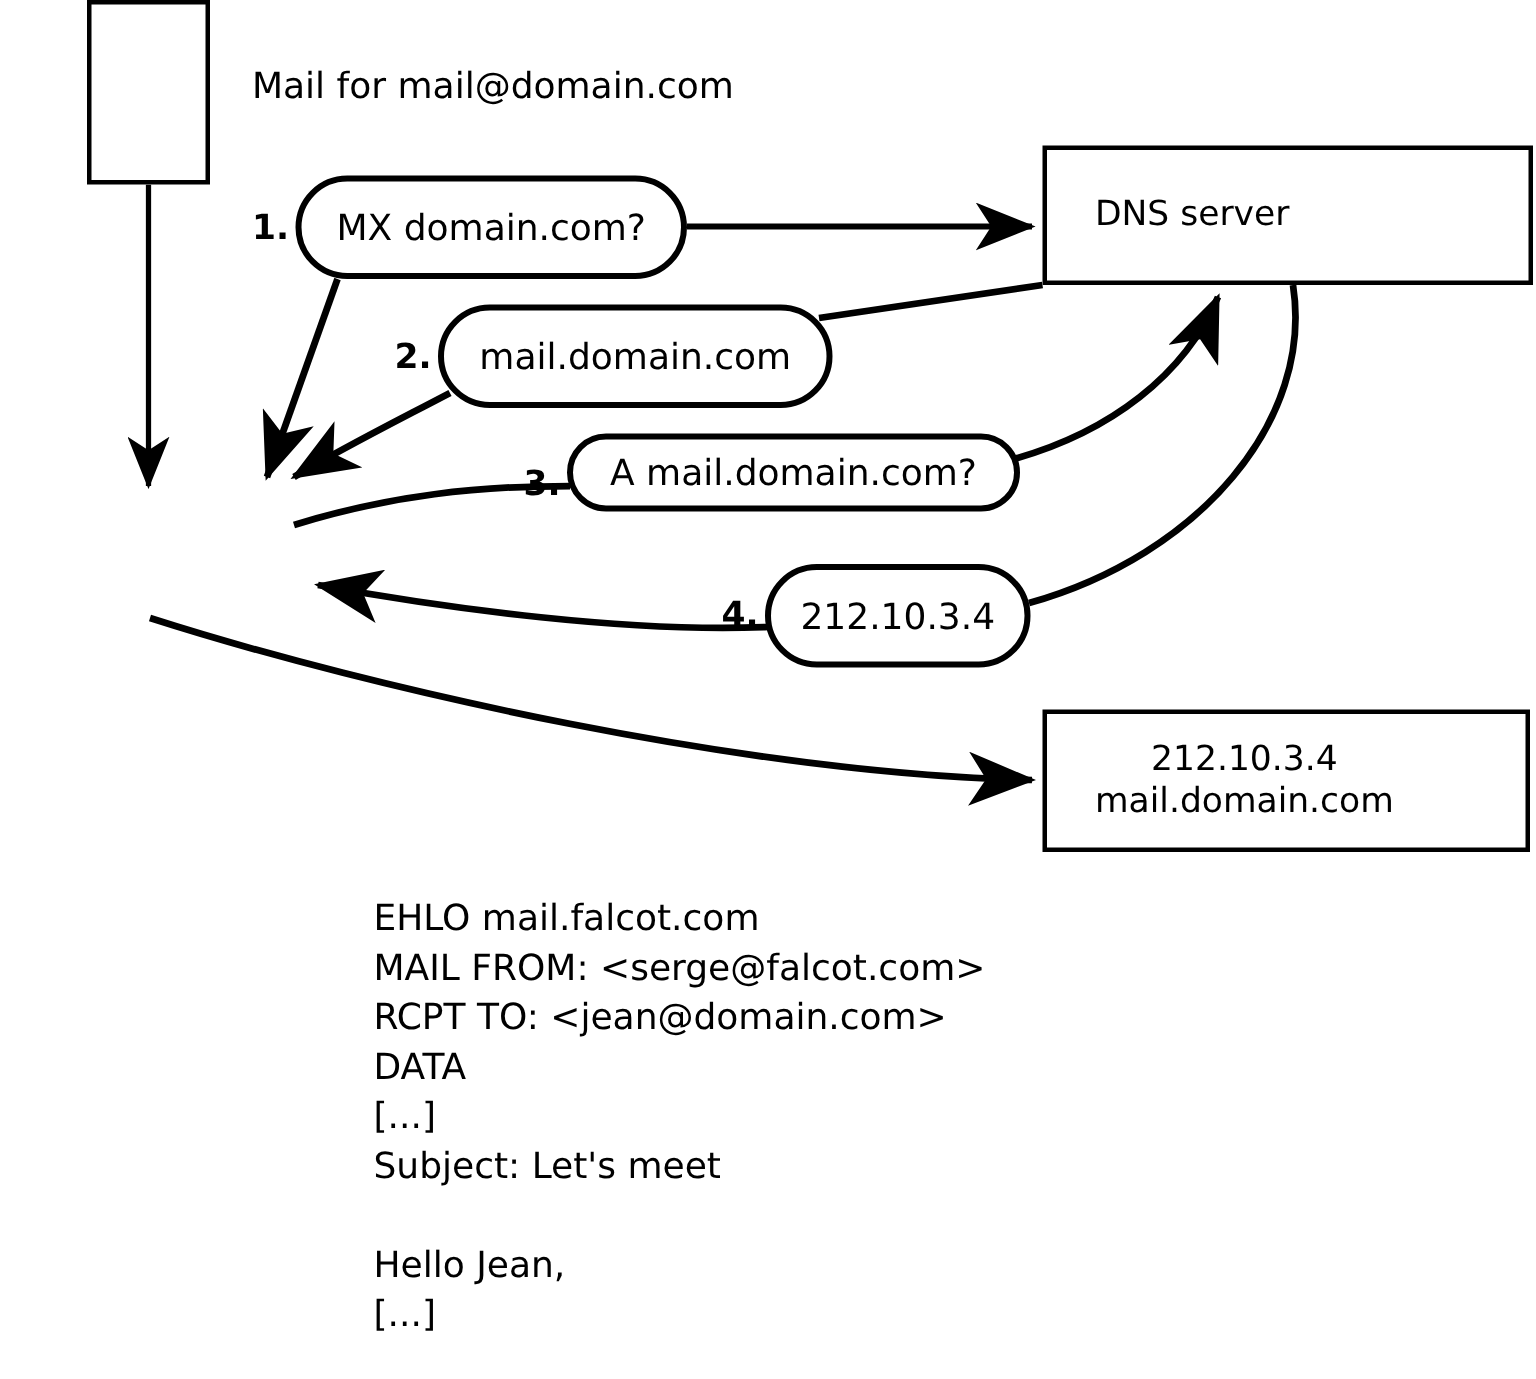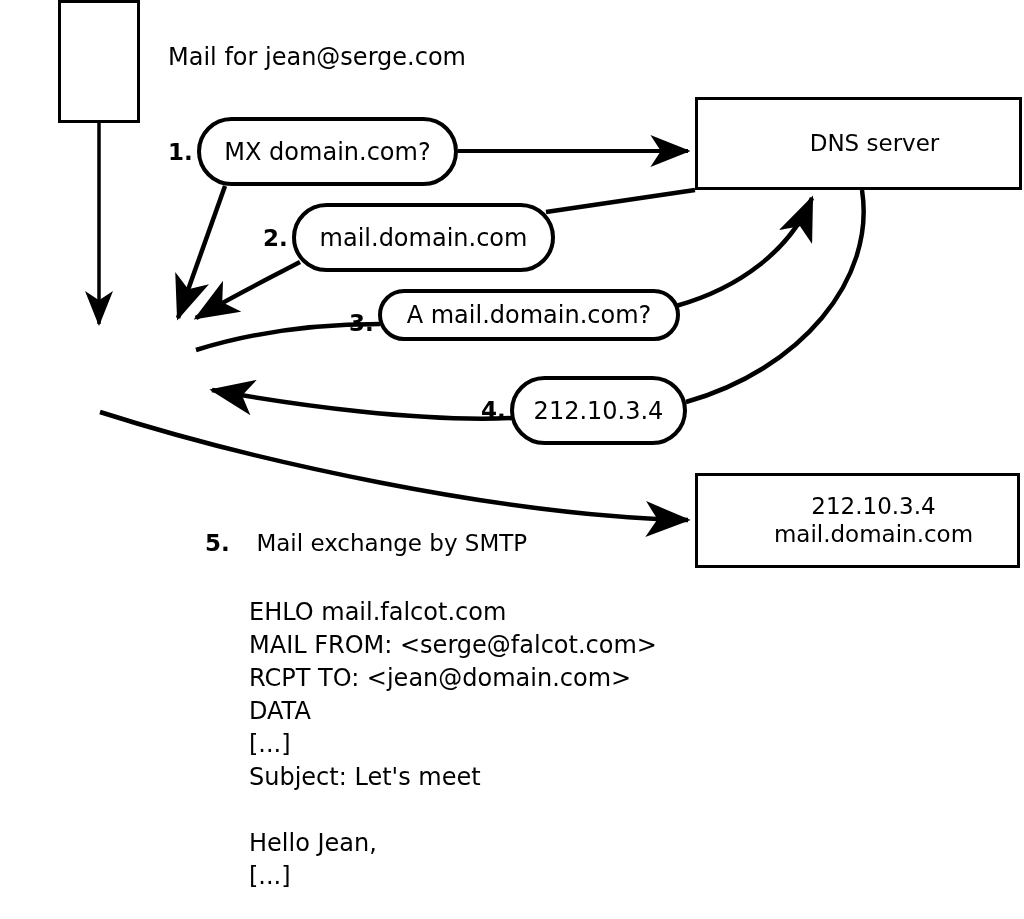--- a/index.html
+++ b/index.html
@@ -25,21 +25,21 @@
     width: 1024px;
     height: 919px;
   }
   .node-rect {
     position: absolute;
     box-sizing: border-box;
     border: 3px solid #000000;
     background: #ffffff;
     display: flex;
     align-items: center;
-    justify-content: center;
+    justify-content: flex-start;
     text-align: center;
     font-size: 23px;
     line-height: 1.18;
     white-space: pre-line;
     z-index: 3;
     padding-left: 32px;
   }
   .pill {
     position: absolute;
     box-sizing: border-box;
@@ -122,21 +122,21 @@
 
   <div class="node-rect" style="left:695px; top:97px; width:327px; height:93px;">
     <span>DNS server</span>
   </div>
 
   <div class="node-rect" style="left:695px; top:473px; width:325px; height:95px;">
     <span>212.10.3.4
 mail.domain.com</span>
   </div>
 
-  <div class="free-text" style="left:168px; top:43px;">Mail for jean@serge.com</div>
+  <div class="free-text" style="left:168px; top:43px;">Mail for mail@domain.com</div>
 
   <div class="step-num" style="left:168px; top:139px;">1.</div>
   <div class="pill" style="left:197px; top:117px; width:261px; height:69px;">
     <span>MX domain.com?</span>
   </div>
 
   <div class="step-num" style="left:263px; top:225px;">2.</div>
   <div class="pill" style="left:292px; top:203px; width:263px; height:69px;">
     <span>mail.domain.com</span>
   </div>
@@ -144,25 +144,20 @@
   <div class="step-num" style="left:349px; top:310px;">3.</div>
   <div class="pill" style="left:378px; top:289px; width:302px; height:52px;">
     <span>A mail.domain.com?</span>
   </div>
 
   <div class="step-num" style="left:481px; top:397px;">4.</div>
   <div class="pill" style="left:510px; top:376px; width:177px; height:69px;">
     <span>212.10.3.4</span>
   </div>
 
-  <div class="step5-label" style="left:205px; top:530px;">
-    <b>5.</b>
-    <span style="display:inline-block;width:12px;"></span>
-    <span>Mail exchange by SMTP</span>
-  </div>
 
   <div class="transcript" style="left:249px; top:596px;">EHLO mail.falcot.com
 MAIL FROM: &lt;serge@falcot.com&gt;
 RCPT TO: &lt;jean@domain.com&gt;
 DATA
 [...]
 Subject: Let's meet
 
 Hello Jean,
 [...]

